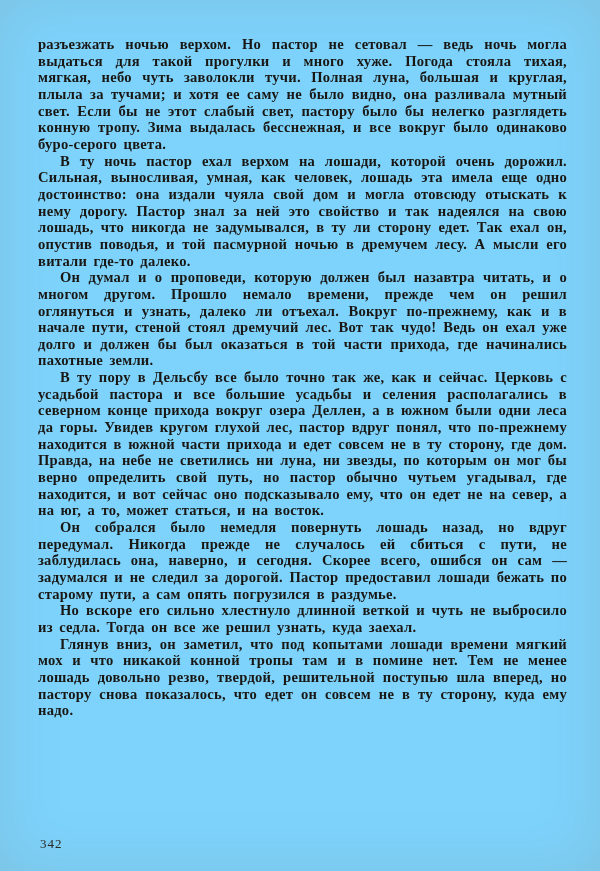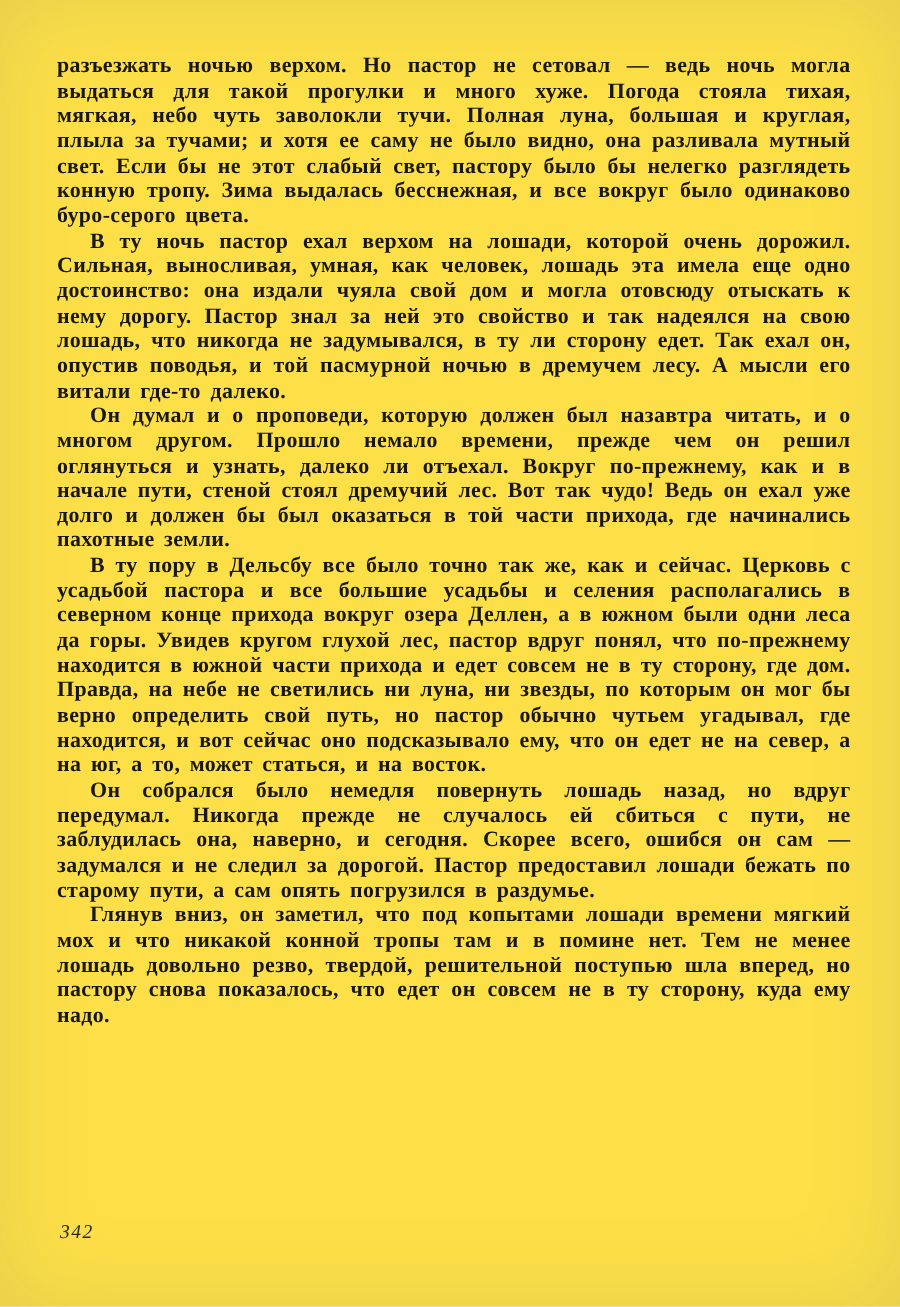--- a/index.html
+++ b/index.html
@@ -7,21 +7,21 @@
     padding: 0;
     width: 600px;
     height: 871px;
     background: #e9e8e5;
     font-family: "Liberation Serif", "DejaVu Serif", serif;
   }
   .book-page {
     position: relative;
     width: 600px;
     height: 871px;
-    background: #fde047;
+    background: #7dd3fc;
     box-shadow: inset 0 0 60px rgba(120,115,105,0.18);
     overflow: hidden;
     box-sizing: border-box;
   }
   .text-block {
     position: absolute;
     left: 38px;
     top: 36px;
     width: 529px;
     color: #191714;
@@ -36,34 +36,34 @@
   .text-block p {
     margin: 0;
     padding: 0;
   }
   .text-block p.indent {
     text-indent: 22px;
   }
   .page-number {
     position: absolute;
     left: 40px;
-    top: 813px;
+    top: 836px;
     font-size: 13px;
     font-weight: 400;
     color: #2a2824;
     letter-spacing: 1px;
-    font-style: italic;
   }
 </style>
 </head>
 <body>
 
 <div class="book-page">
   <div class="text-block">
     <p>разъезжать ночью верхом. Но пастор не сетовал — ведь ночь могла выдаться для такой прогулки и много хуже. Погода стояла тихая, мягкая, небо чуть заволокли тучи. Полная луна, большая и круглая, плыла за тучами; и хотя ее саму не было видно, она разливала мутный свет. Если бы не этот слабый свет, пастору было бы нелегко разглядеть конную тропу. Зима выдалась бесснежная, и все вокруг было одинаково буро-серого цвета.</p>
     <p class="indent">В ту ночь пастор ехал верхом на лошади, которой очень дорожил. Сильная, выносливая, умная, как человек, лошадь эта имела еще одно достоинство: она издали чуяла свой дом и могла отовсюду отыскать к нему дорогу. Пастор знал за ней это свойство и так надеялся на свою лошадь, что никогда не задумывался, в ту ли сторону едет. Так ехал он, опустив поводья, и той пасмурной ночью в дремучем лесу. А мысли его витали где-то далеко.</p>
     <p class="indent">Он думал и о проповеди, которую должен был назавтра читать, и о многом другом. Прошло немало времени, прежде чем он решил оглянуться и узнать, далеко ли отъехал. Вокруг по-прежнему, как и в начале пути, стеной стоял дремучий лес. Вот так чудо! Ведь он ехал уже долго и должен бы был оказаться в той части прихода, где начинались пахотные земли.</p>
     <p class="indent">В ту пору в Дельсбу все было точно так же, как и сейчас. Церковь с усадьбой пастора и все большие усадьбы и селения располагались в северном конце прихода вокруг озера Деллен, а в южном были одни леса да горы. Увидев кругом глухой лес, пастор вдруг понял, что по-прежнему находится в южной части прихода и едет совсем не в ту сторону, где дом. Правда, на небе не светились ни луна, ни звезды, по которым он мог бы верно определить свой путь, но пастор обычно чутьем угадывал, где находится, и вот сейчас оно подсказывало ему, что он едет не на север, а на юг, а то, может статься, и на восток.</p>
     <p class="indent">Он собрался было немедля повернуть лошадь назад, но вдруг передумал. Никогда прежде не случалось ей сбиться с пути, не заблудилась она, наверно, и сегодня. Скорее всего, ошибся он сам — задумался и не следил за дорогой. Пастор предоставил лошади бежать по старому пути, а сам опять погрузился в раздумье.</p>
+    <p class="indent">Но вскоре его сильно хлестнуло длинной веткой и чуть не выбросило из седла. Тогда он все же решил узнать, куда заехал.</p>
     <p class="indent">Глянув вниз, он заметил, что под копытами лошади времени мягкий мох и что никакой конной тропы там и в помине нет. Тем не менее лошадь довольно резво, твердой, решительной поступью шла вперед, но пастору снова показалось, что едет он совсем не в ту сторону, куда ему надо.</p>
   </div>
   <div class="page-number">342</div>
 </div>
 
 </body></html>

